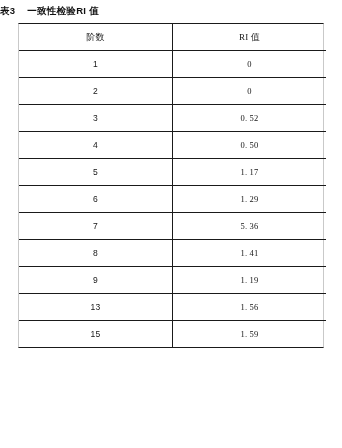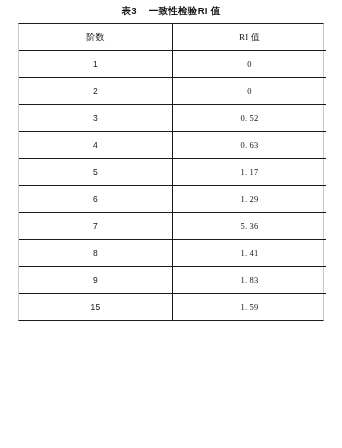--- a/index.html
+++ b/index.html
@@ -15,21 +15,21 @@
     overflow: hidden;
   }
   .sheet {
     position: relative;
     width: 342px;
     height: 448px;
     box-sizing: border-box;
   }
   .table-caption {
     width: 342px;
-    text-align: center;
+    text-align: left;
     font-size: 9.5px;
     line-height: 22px;
     height: 15px;
     letter-spacing: 0.3px;
     color: #111111;
     white-space: pre;
     font-weight: 600;
   }
   .table-wrap {
     position: absolute;
@@ -102,41 +102,45 @@
           <tr>
             <td class="col-order">2</td>
             <td class="col-value">0</td>
           </tr>
           <tr>
             <td class="col-order">3</td>
             <td class="col-value">0. 52</td>
           </tr>
           <tr>
             <td class="col-order">4</td>
-            <td class="col-value">0. 63</td>
+            <td class="col-value">0. 50</td>
           </tr>
           <tr>
             <td class="col-order">5</td>
             <td class="col-value">1. 17</td>
           </tr>
           <tr>
             <td class="col-order">6</td>
             <td class="col-value">1. 29</td>
           </tr>
           <tr>
             <td class="col-order">7</td>
             <td class="col-value">5. 36</td>
           </tr>
           <tr>
             <td class="col-order">8</td>
             <td class="col-value">1. 41</td>
           </tr>
           <tr>
             <td class="col-order">9</td>
-            <td class="col-value">1. 83</td>
+            <td class="col-value">1. 19</td>
+          </tr>
+          <tr>
+            <td class="col-order">13</td>
+            <td class="col-value">1. 56</td>
           </tr>
           <tr>
             <td class="col-order">15</td>
             <td class="col-value">1. 59</td>
           </tr>
         </tbody>
     </table>
   </div>
 
 </div>

